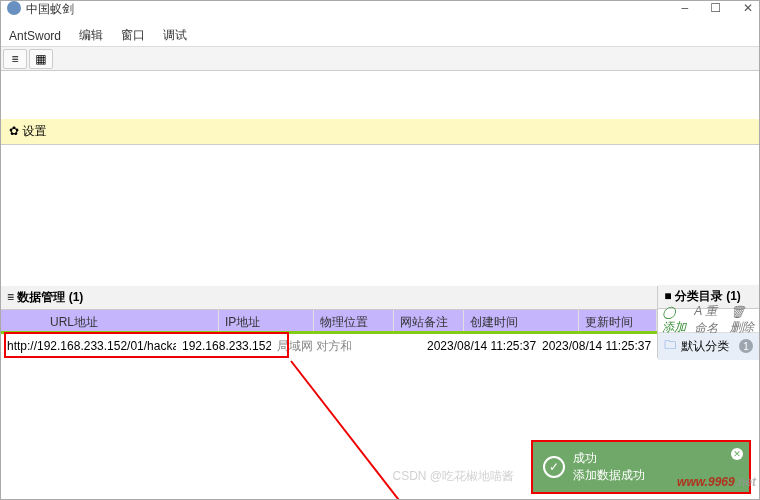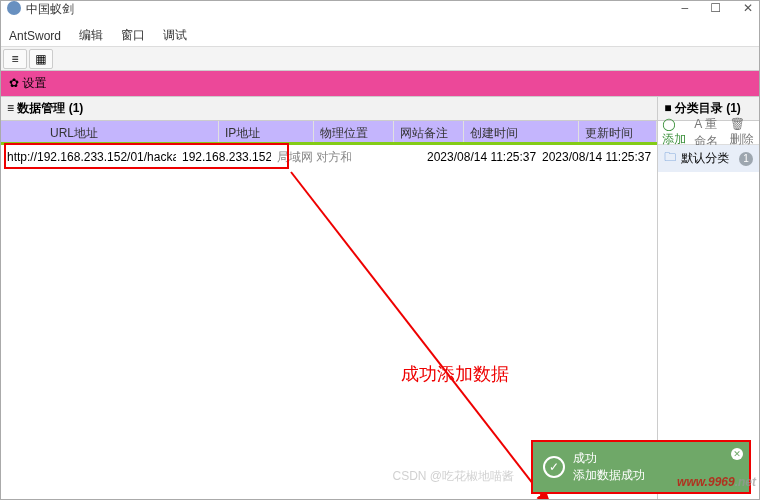--- a/index.html
+++ b/index.html
@@ -5,26 +5,26 @@
   * { box-sizing: border-box; font-family: "Microsoft YaHei", Arial, sans-serif; font-size: 12px; }
   body { margin: 0; background: #fff; }
   .window { width: 760px; height: 500px; border: 1px solid #aaa; position: relative; overflow: hidden; display: flex; flex-direction: column; }
   .titlebar { height: 24px; display: flex; align-items: flex-start; padding: 0 6px; background: #fff; }
   .titlebar .app-icon { width: 14px; height: 14px; border-radius: 50%; background: #6890c0; margin-right: 5px; }
   .titlebar .title { flex: 1; color: #333; }
   .titlebar .winbtns { display: flex; gap: 22px; color: #555; }
   .menubar { height: 22px; display: flex; align-items: center; gap: 18px; padding: 0 8px; color: #333; border-bottom: 1px solid #ddd; }
   .toolbar { height: 24px; display: flex; align-items: center; padding: 2px; border-bottom: 1px solid #ccc; background: #f4f4f4; }
   .tbtn { width: 24px; height: 20px; border: 1px solid #ccc; display: flex; align-items: center; justify-content: center; margin-right: 2px; border-radius: 2px; background: #fafafa; }
-  .settings-row { height: 26px; border-bottom: 1px solid #ccc; display: flex; align-items: center; padding: 0 8px; background: #ec4899; }
-  .panel-row { flex: 1; display: flex; min-height: 0; }
+  .settings-row { height: 26px; border-bottom: 1px solid #ccc; display: flex; align-items: center; padding: 0 8px; background: #fef9c3; margin-top: 48px; }
+  .panel-row { flex: 1; display: flex; min-height: 0; align-items: center; }
   .left-panel { flex: 1; border-right: 1px solid #ccc; display: flex; flex-direction: column; position: relative; }
   .right-panel { width: 175px; display: flex; flex-direction: column; }
   .panel-header { height: 24px; background: #f2f2f2; border-bottom: 1px solid #ccc; display: flex; align-items: center; padding: 0 6px; font-weight: bold; }
-  .right-toolbar { height: 24px; display: flex; align-items: center; border-bottom: 1px solid #ddd; gap: 8px; padding: 0 4px; color: #777; }
+  .right-toolbar { height: 24px; display: flex; align-items: center; border-bottom: 1px solid #ddd; gap: 8px; padding: 0 4px; color: #777; font-style: italic; }
   .right-toolbar .add { color: #3a8f3a; }
   .table-head { height: 24px; display: flex; border-bottom: 3px solid #84cc16; background: #c4b5fd; padding-left: 43px; }
   .th { border-right: 1px solid #e0e0e0; padding: 4px 6px; color: #333; white-space: nowrap; overflow: hidden; }
   .col-url { width: 175px; }
   .col-ip { width: 95px; }
   .col-loc { width: 80px; }
   .col-note { width: 70px; }
   .col-ct { width: 115px; }
   .col-ut { flex: 1; }
   .row { height: 24px; display: flex; align-items: center; }

